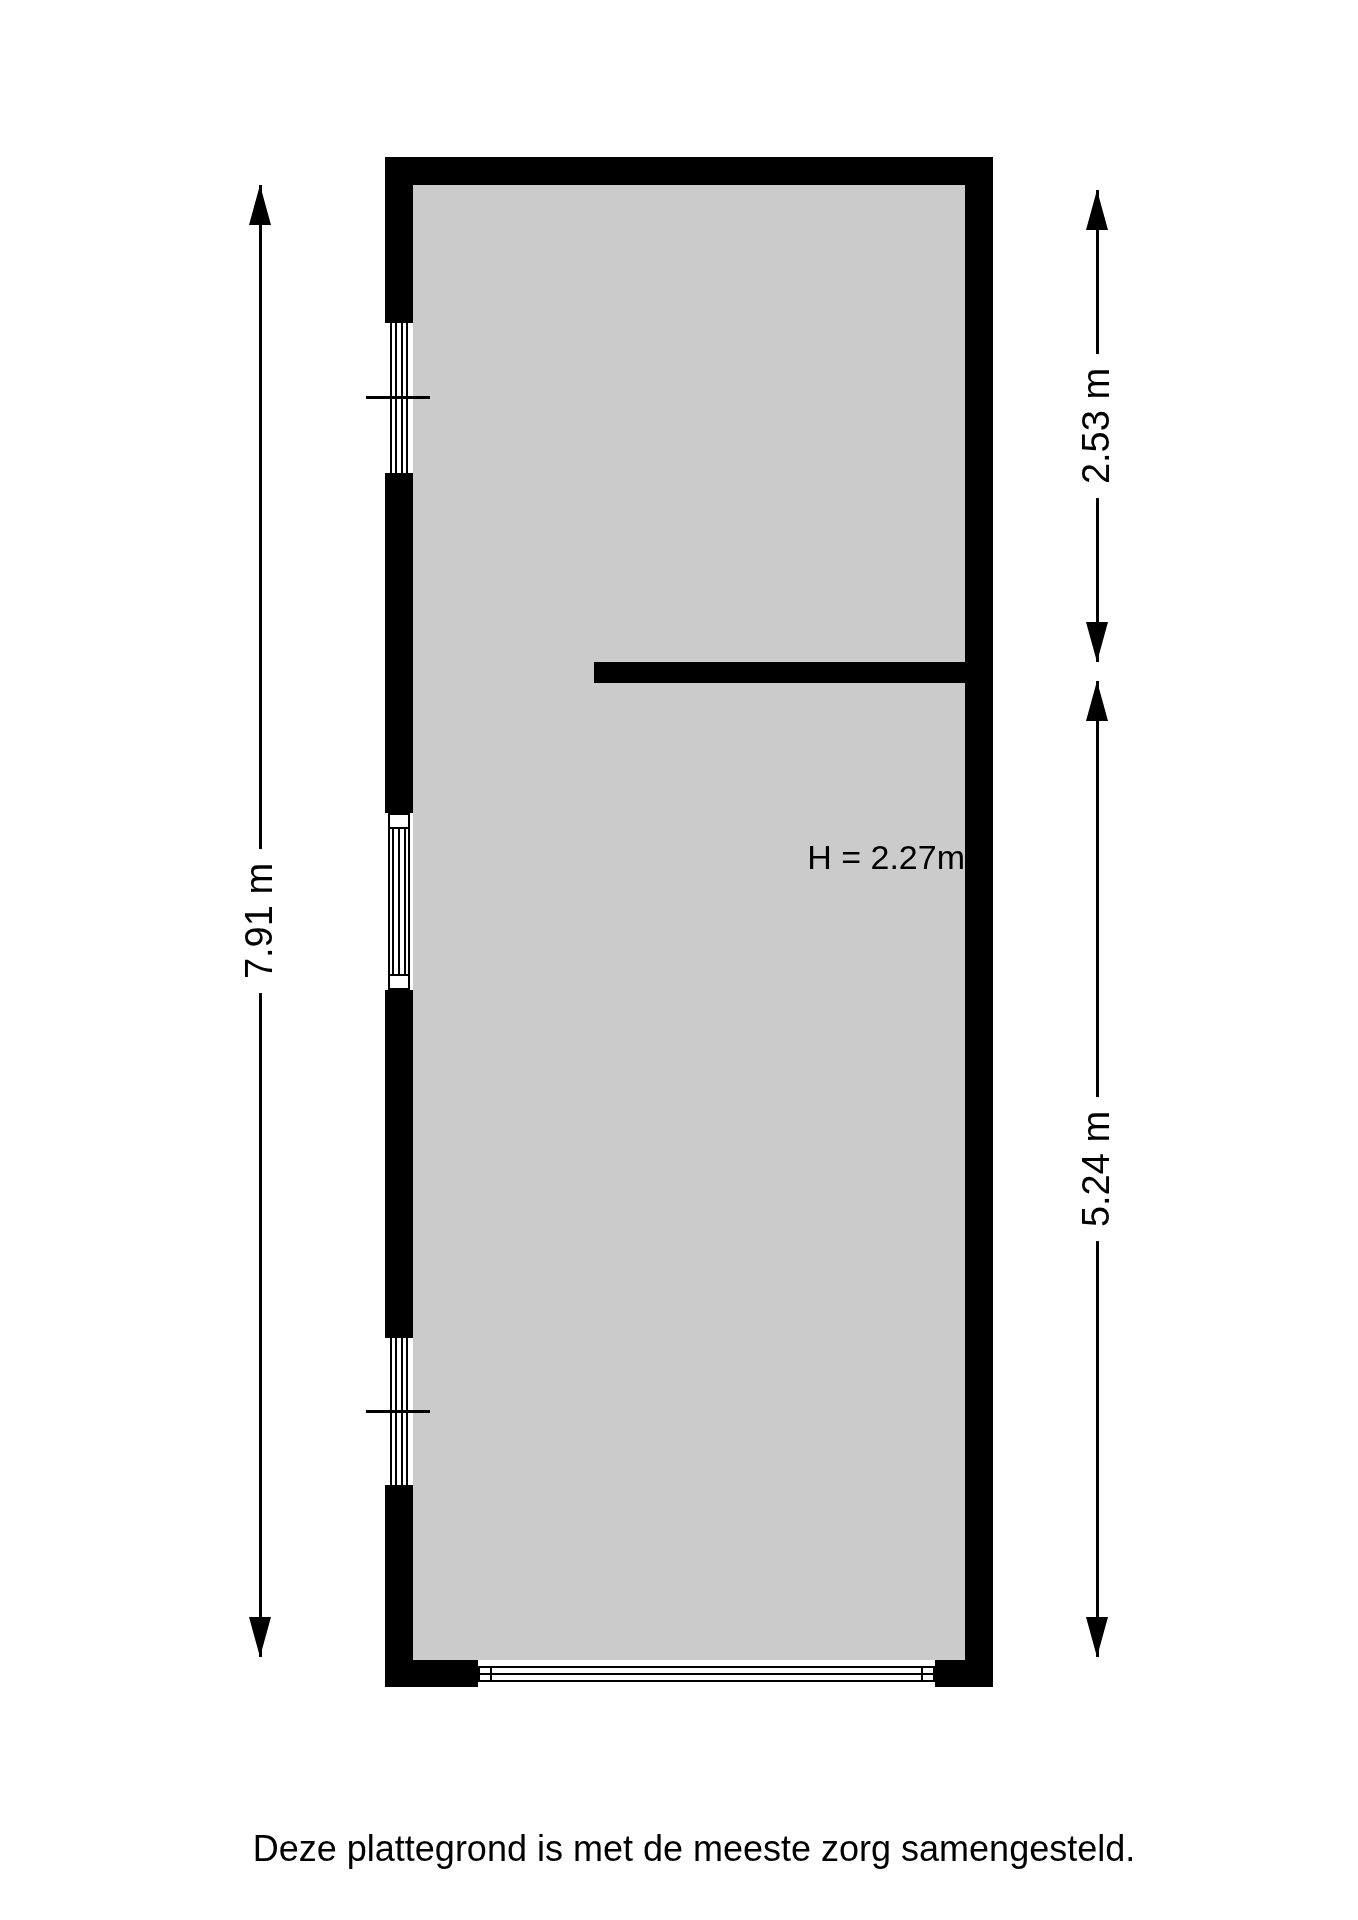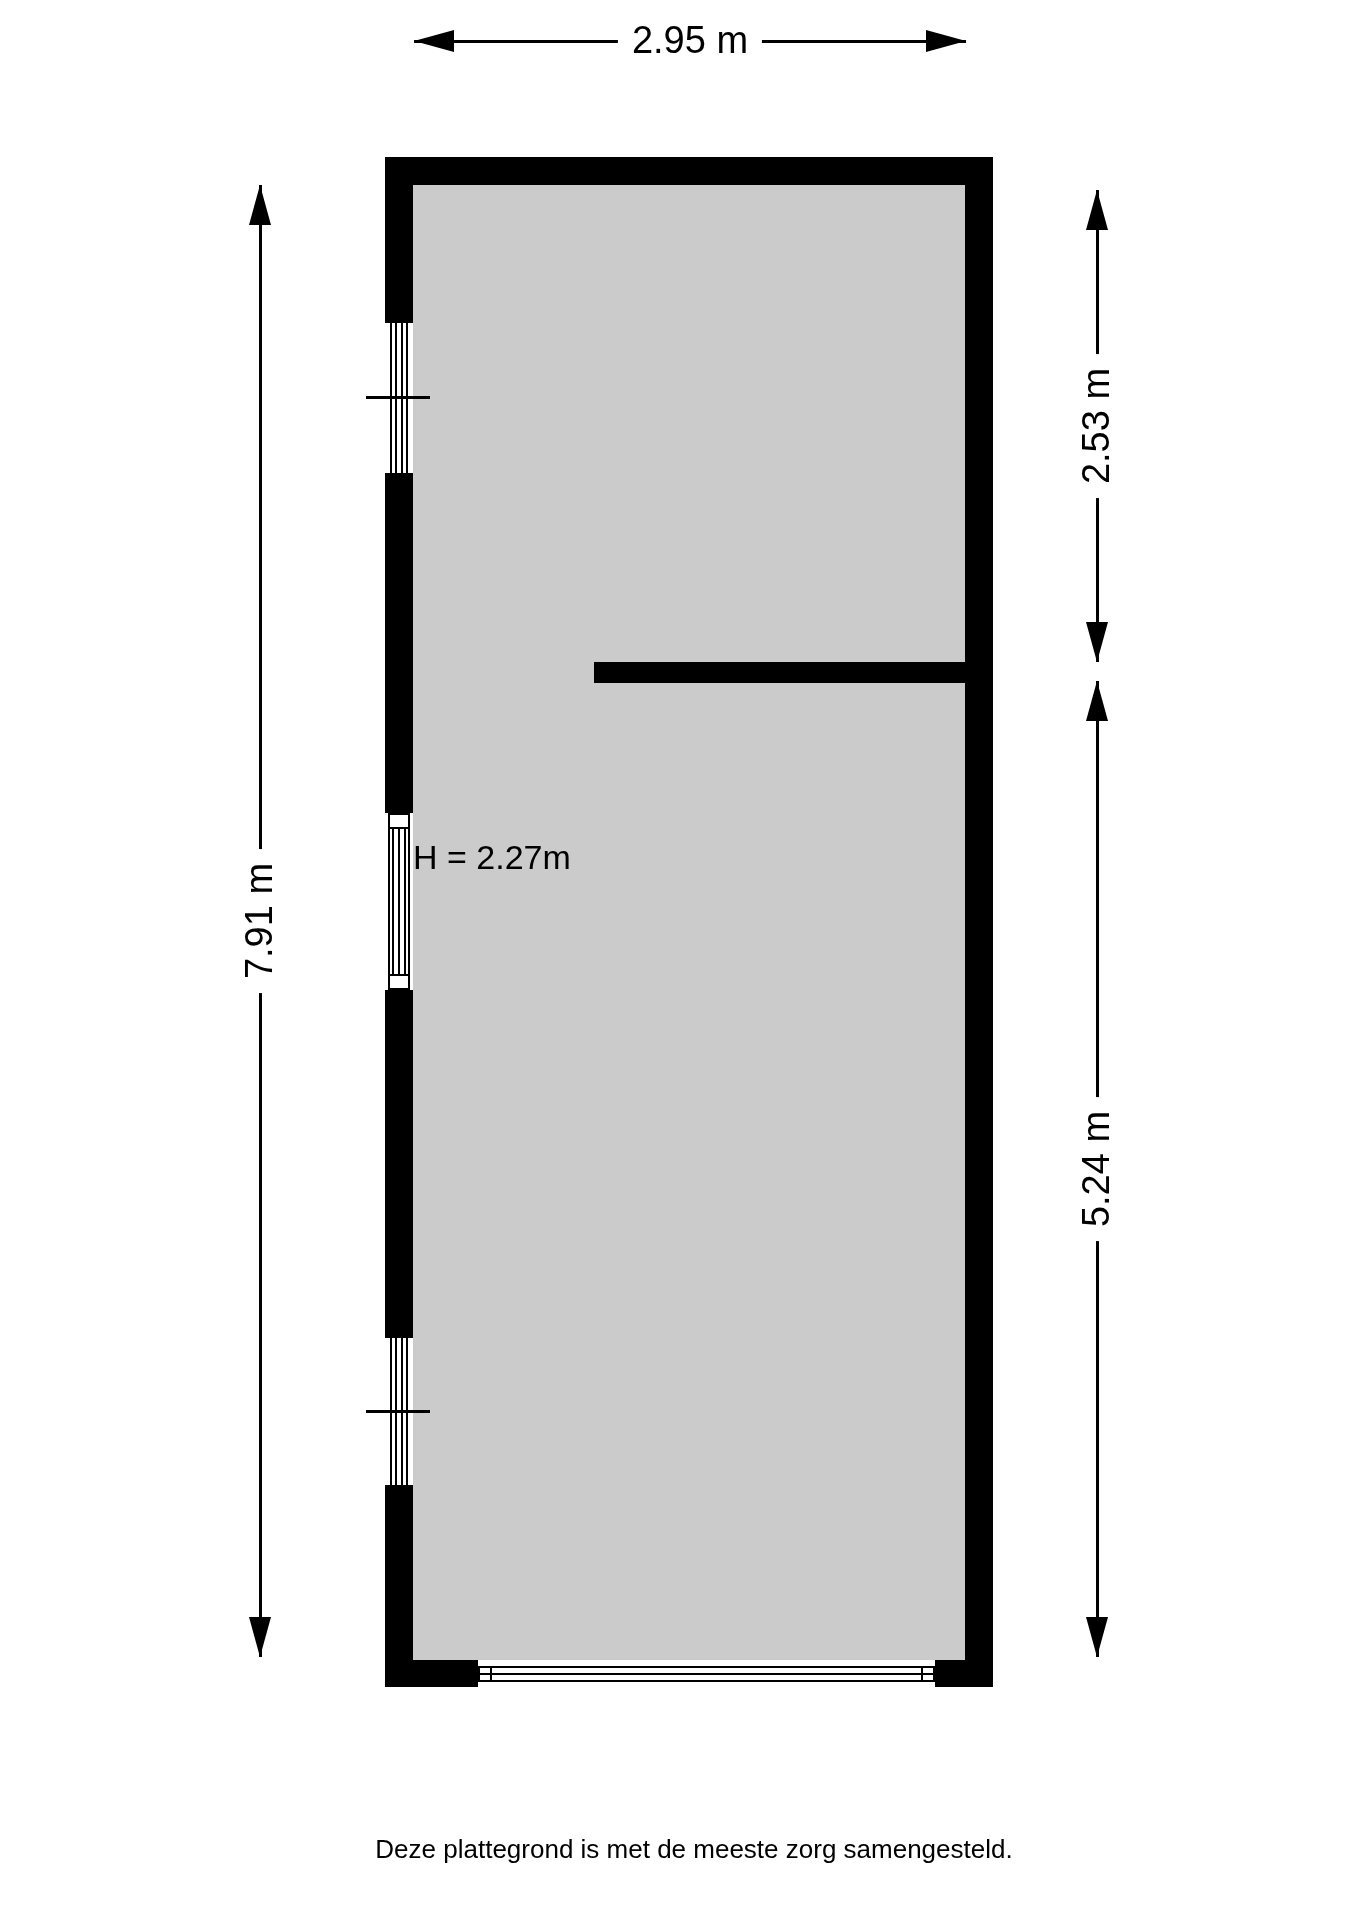--- a/index.html
+++ b/index.html
@@ -85,45 +85,39 @@
   .dim-label   { transform:translate(-50%,-50%); }
   .dim-label-v { transform:translate(-50%,-50%) rotate(-90deg); }
 
   .dim-top         { left:414px; top:30px;  width:552px;  height:22px; }
   .dim-left        { left:249px; top:185px; width:22px;   height:1472px; }
   .dim-right-upper { left:1086px; top:190px; width:22px;  height:472px; }
   .dim-right-lower { left:1086px; top:681px; width:22px;  height:976px; }
 
   
   .room-height {
-    left:413px; top:838px; width:552px; text-align:left;
+    left:413px; top:838px; width:552px; text-align:right;
     font-size:34px;
   }
   .room-name {
     left:413px; top:901px; width:552px; text-align:center;
     font-size:38px;
   }
 
   
   .footer {
     left:30px; right:0; top:1834px; text-align:center;
-    font-size:26px; line-height:30px;
+    font-size:36px; line-height:30px;
   }
 </style>
 </head>
 <body>
 
 <div class="canvas">
 
-  <div class="dim-h dim-top">
-    <div class="line"></div>
-    <div class="ah ah-left"></div>
-    <div class="ah ah-right"></div>
-    <div class="dim-label">2.95 m</div>
-  </div>
 
   <div class="dim-v dim-left">
     <div class="line"></div>
     <div class="ah ah-up"></div>
     <div class="ah ah-down"></div>
     <div class="dim-label-v">7.91 m</div>
   </div>
 
   <div class="dim-v dim-right-upper">
     <div class="line"></div>

